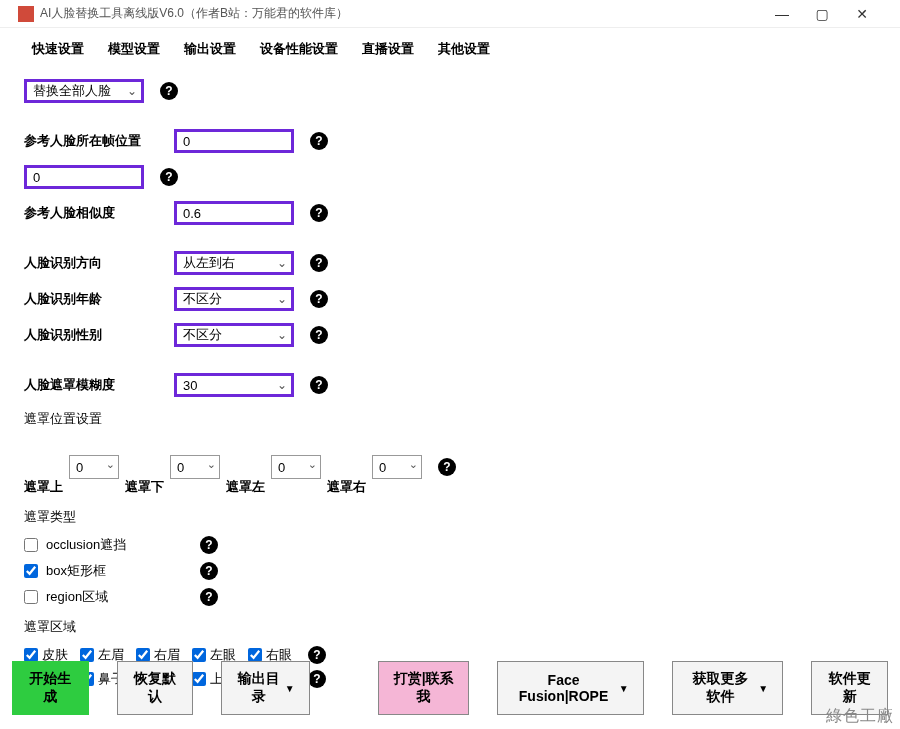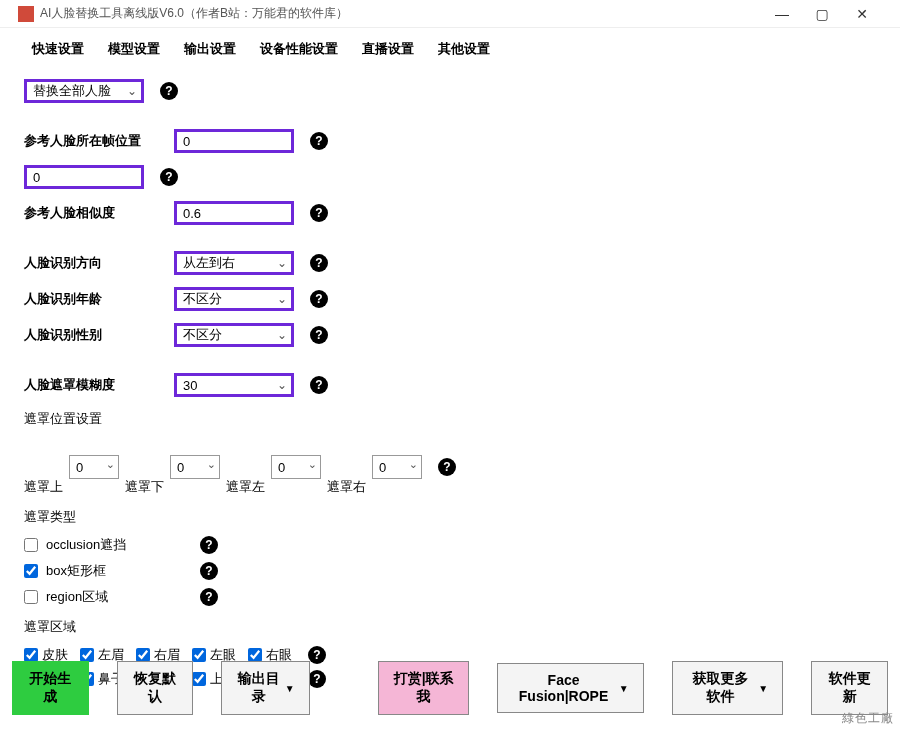--- a/index.html
+++ b/index.html
@@ -102,21 +102,21 @@
 }
 .section-gap { height: 14px; }
 .section-title { font-weight: normal; margin: 12px 0 10px 0; }
 .mask-row {
   display: flex;
   align-items: center;
   gap: 6px;
   flex-wrap: wrap;
   margin-bottom: 8px;
 }
-.mask-label { font-weight: normal; margin-top: 40px; }
+.mask-label { font-weight: bold; margin-top: 40px; }
 .small-combo {
   width: 50px;
   height: 24px;
   border: 1px solid #999;
   background: #fff;
   padding: 2px 16px 2px 6px;
   position: relative;
   display: inline-flex;
   align-items: center;
   cursor: pointer;
@@ -146,41 +146,40 @@
   gap: 12px;
   align-items: center;
   margin-bottom: 6px;
 }
 .footer {
   position: absolute;
   bottom: 0; left: 0; right: 0;
   padding: 10px 12px 14px 12px;
   display: flex;
   gap: 28px;
-  align-items: center;
 }
 .btn {
   border: 1px solid #888;
   background: #f4f4f4;
   padding: 8px 14px;
   font-size: 14px;
   font-weight: bold;
   font-family: inherit;
   cursor: pointer;
   display: inline-flex;
   align-items: center;
   gap: 2px;
 }
 .btn.green { background: #2ecc40; color: #000; border-color:#2ecc40; }
 .btn.pink  { background: #f5b6d6; margin-left: 40px; }
 .btn .caret { font-size: 10px; margin-left:2px; }
 .watermark {
   position: absolute;
   right: 6px; bottom: 2px;
-  font-size: 12px;
+  font-size: 16px;
   color: #888;
   letter-spacing: 1px;
 }
 </style>
 </head>
 <body>
 
 <div class="titlebar">
   <span class="app-icon"></span>
   <span class="title">AI人脸替换工具离线版V6.0（作者B站：万能君的软件库）</span>

